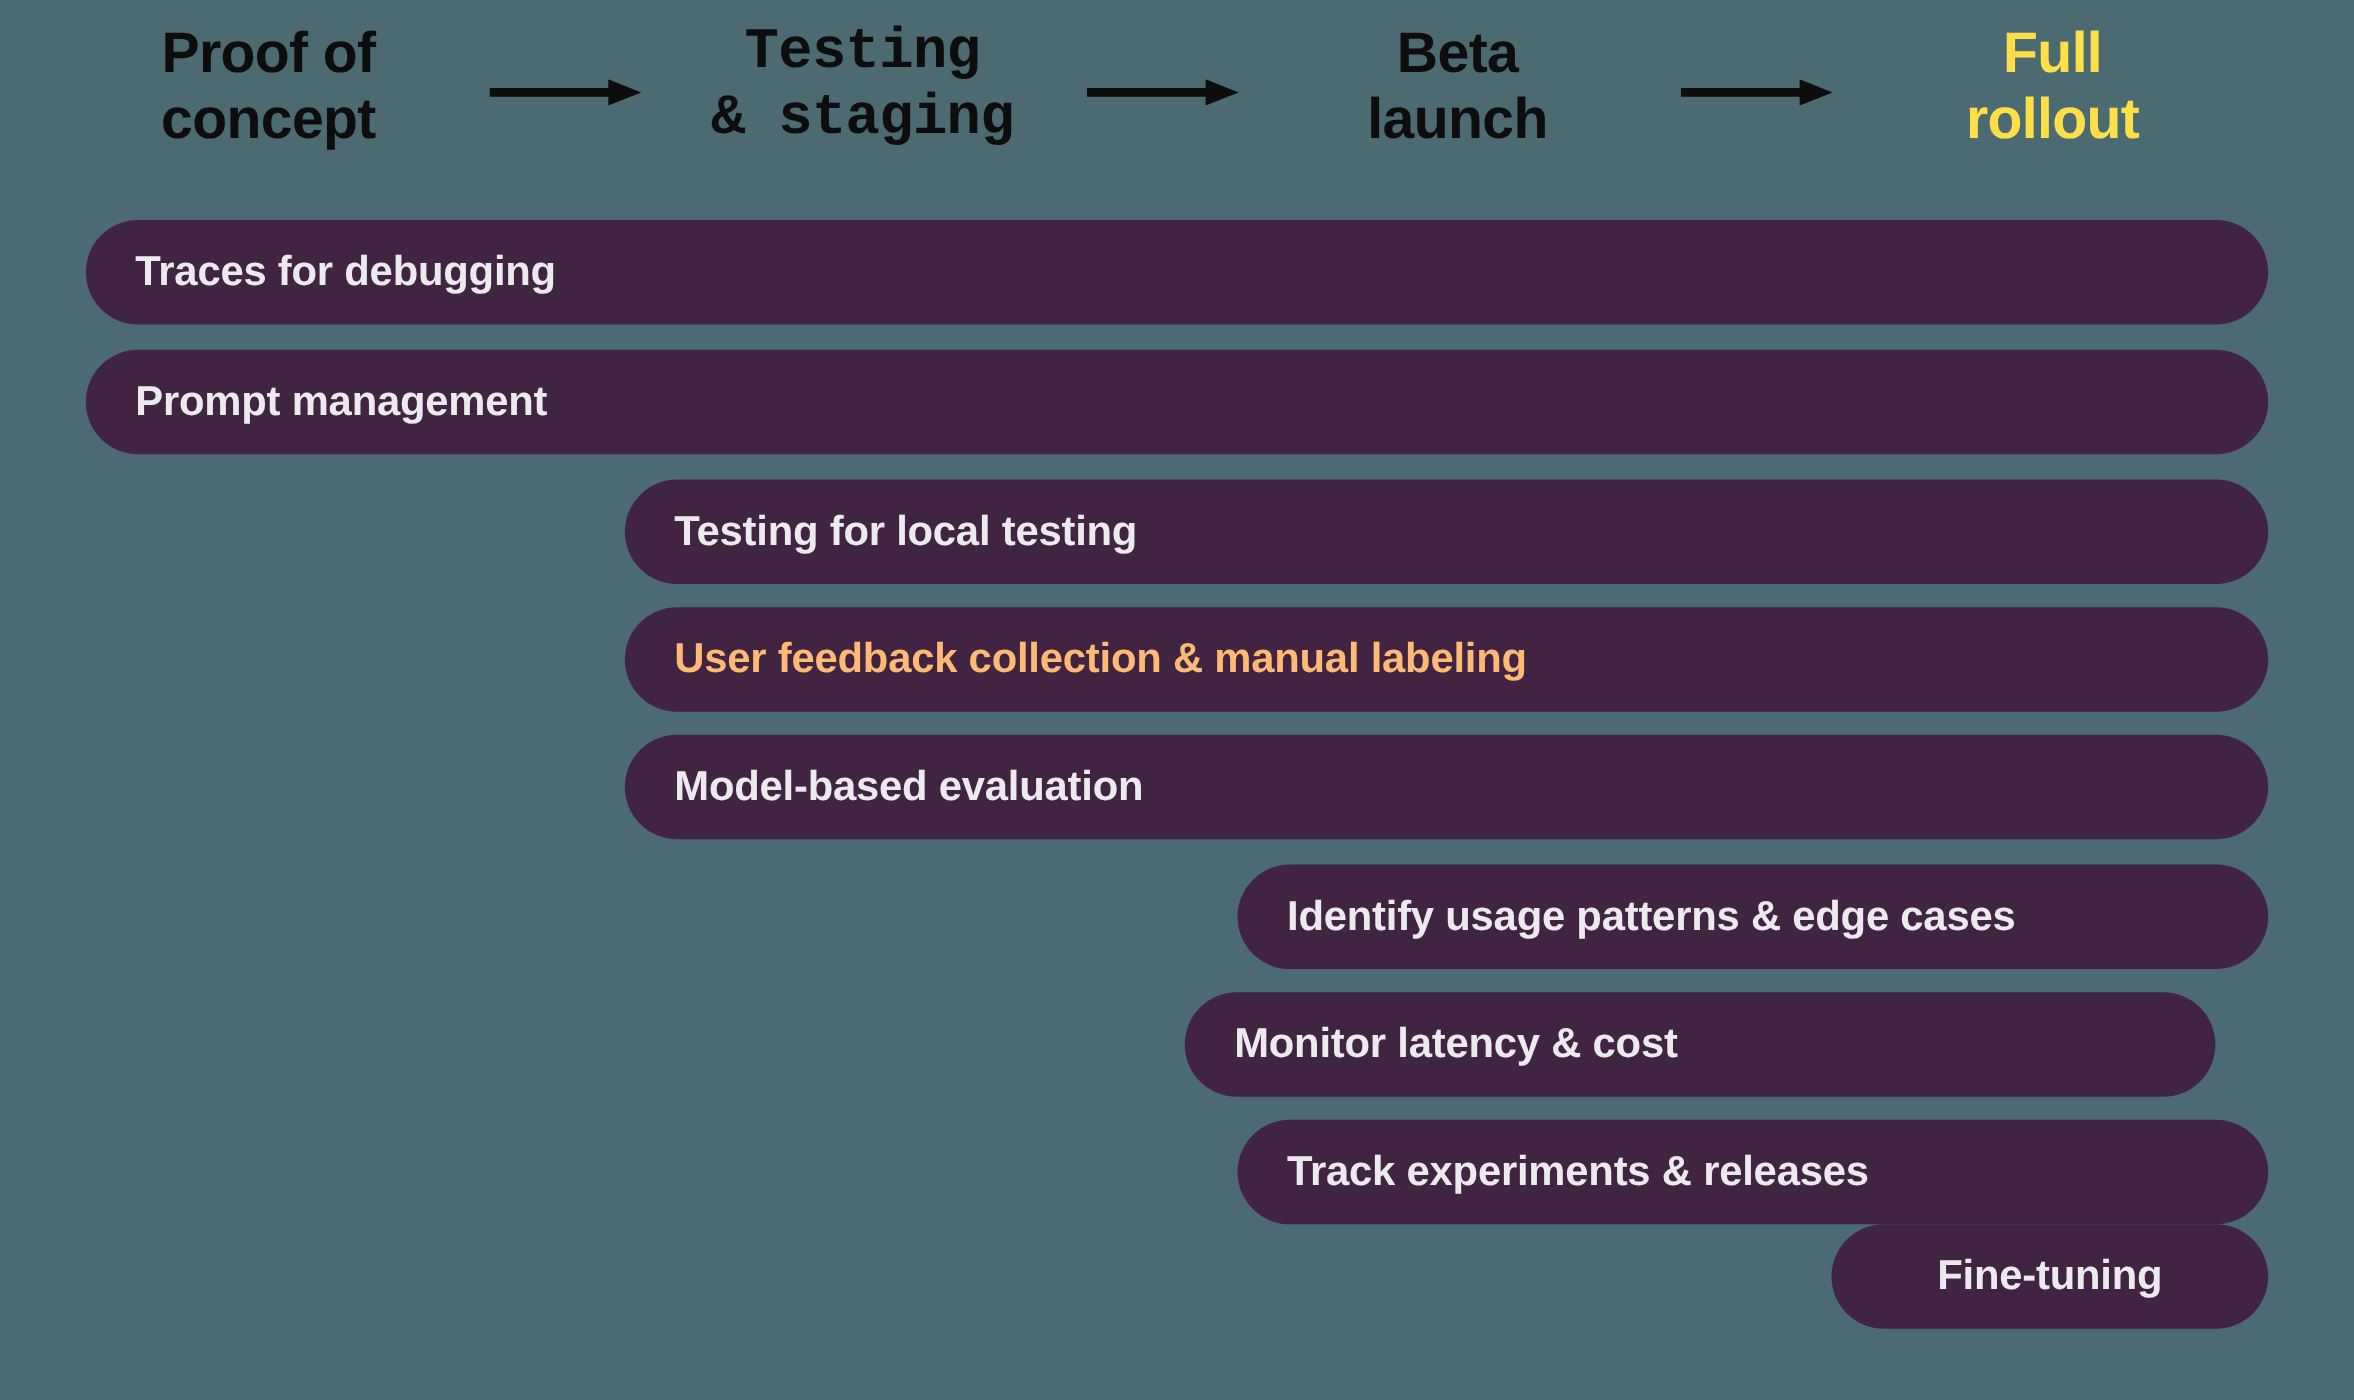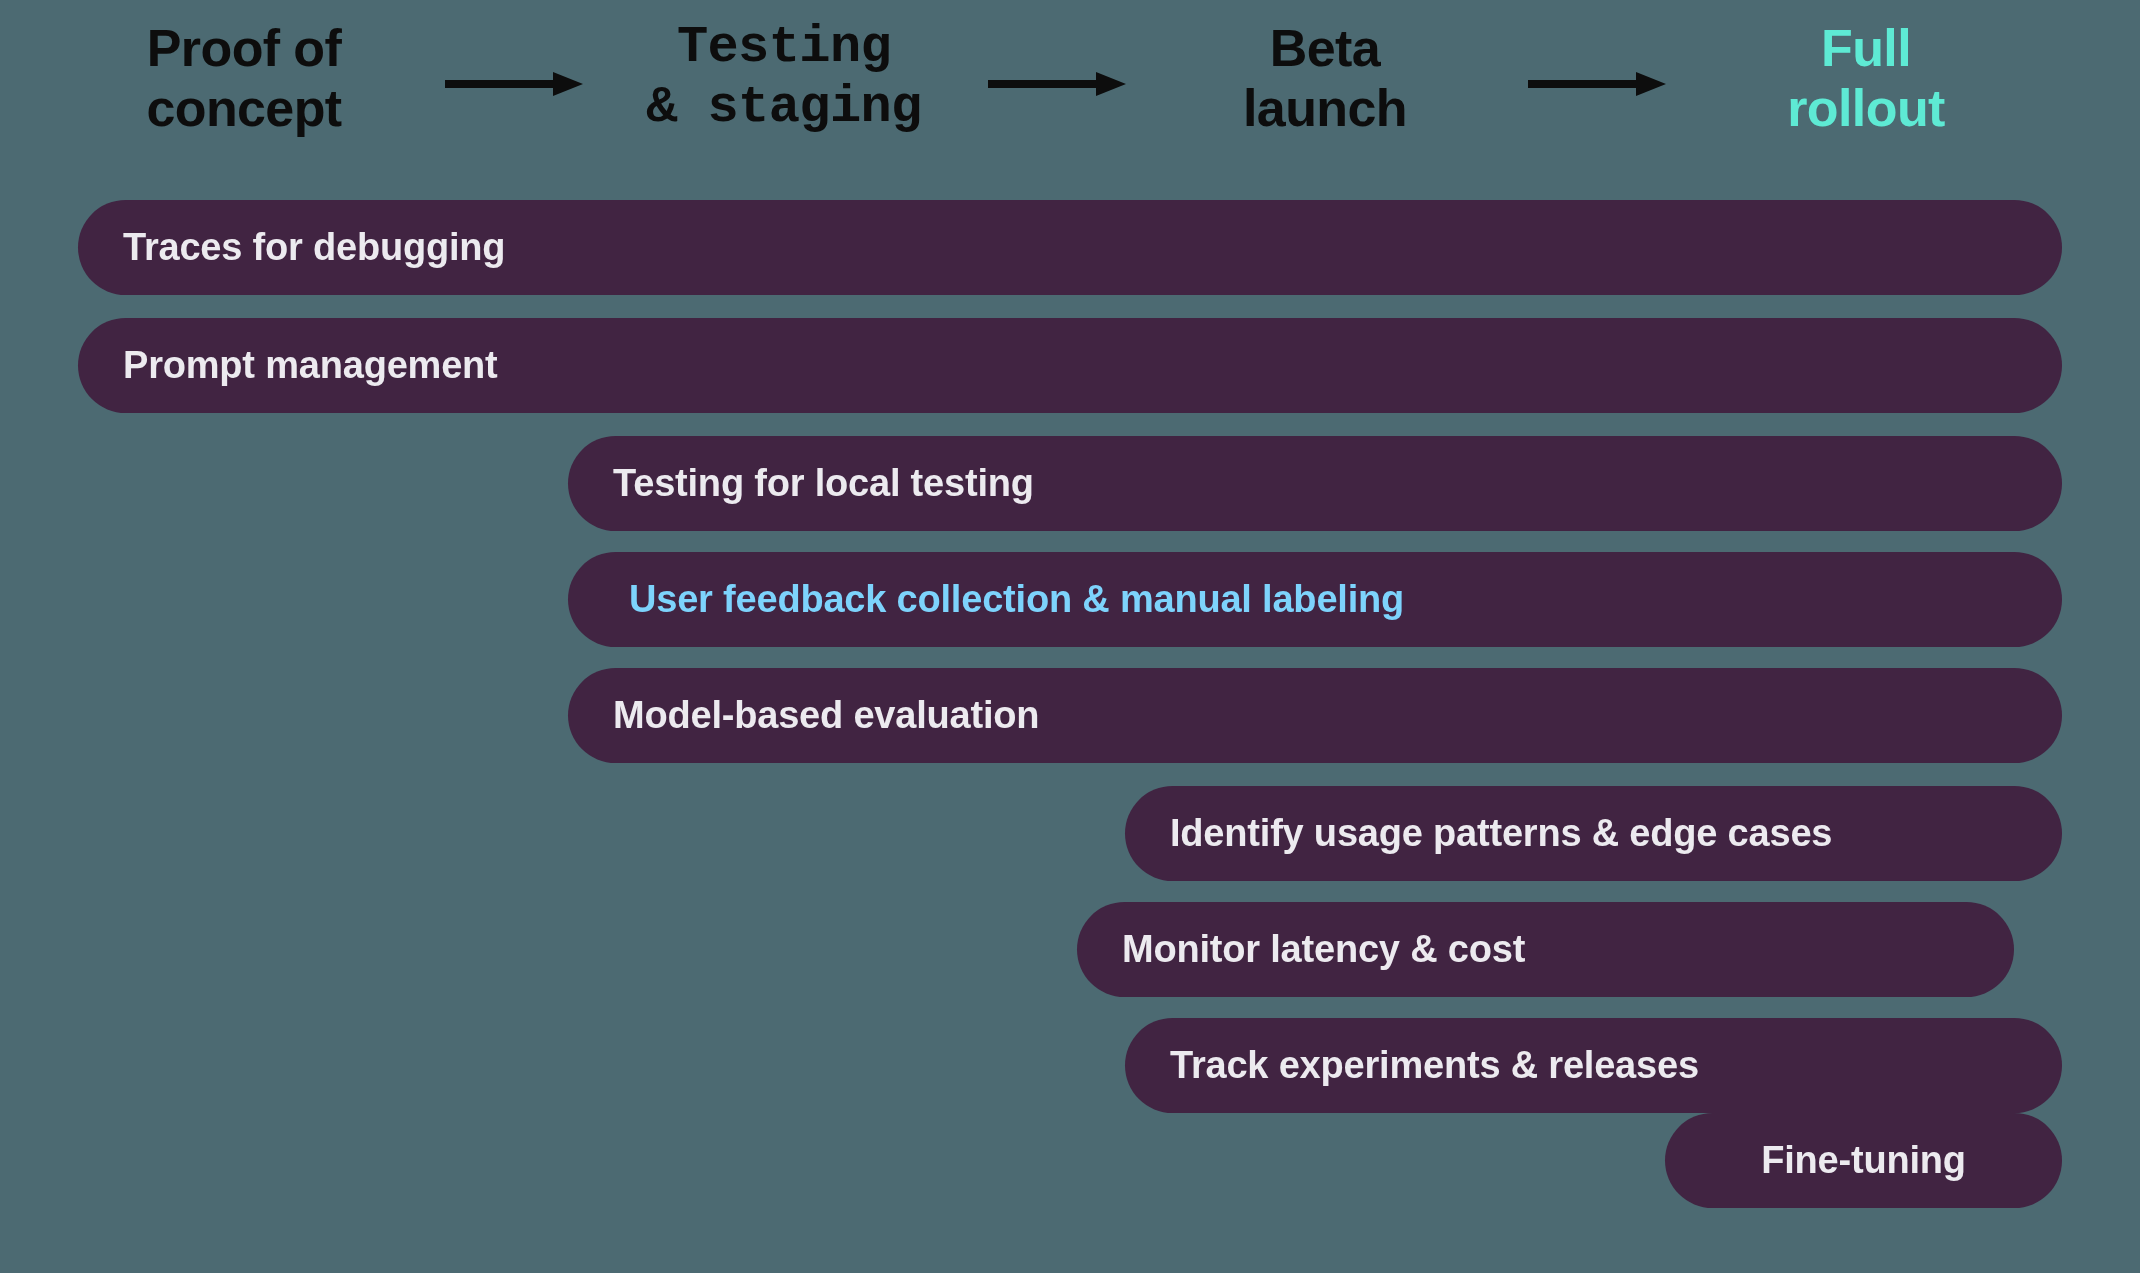--- a/index.html
+++ b/index.html
@@ -91,21 +91,21 @@
 <div id="canvas">
 
   <div class="stage-header-row">
 
   <div class="stage-label" style="left: -16px; width: 520px; color: rgb(13, 13, 13);">Proof of
 concept</div>
       <div class="stage-label" style="left: 524px; width: 520px; color: rgb(13, 13, 13); font-family: Liberation Mono, monospace;">Testing
 &amp; staging</div>
       <div class="stage-label" style="left: 1065px; width: 520px; color: rgb(13, 13, 13);">Beta
 launch</div>
-      <div class="stage-label" style="left: 1606px; width: 520px; color: #5eead4;">Full
+      <div class="stage-label" style="left: 1606px; width: 520px; color: #fde047;">Full
 rollout</div>
       <div class="stage-arrow" style="left: 445px; width: 138px;">
         <svg width="138" height="24" viewBox="0 0 138 24">
           <line x1="0" y1="12" x2="112" y2="12" stroke="#0d0d0d" stroke-width="8"></line>
           <polygon points="108,0 138,12 108,24" fill="#0d0d0d"></polygon>
         </svg>
       </div>
       <div class="stage-arrow" style="left: 988px; width: 138px;">
         <svg width="138" height="24" viewBox="0 0 138 24">
           <line x1="0" y1="12" x2="112" y2="12" stroke="#0d0d0d" stroke-width="8"></line>
@@ -125,21 +125,21 @@
   <div class="phase-bar align-left" style="left: 78px; width: 1984px; top: 200px; background: rgb(65, 36, 66);">
         <span class="bar-label" style="color: rgb(236, 234, 239);">Traces for debugging</span>
       </div>
       <div class="phase-bar align-left" style="left: 78px; width: 1984px; top: 318px; background: rgb(65, 36, 66);">
         <span class="bar-label" style="color: rgb(236, 234, 239);">Prompt management</span>
       </div>
       <div class="phase-bar align-left" style="left: 568px; width: 1494px; top: 436px; background: rgb(65, 36, 66);">
         <span class="bar-label" style="color: rgb(236, 234, 239);">Testing for local testing</span>
       </div>
       <div class="phase-bar align-left" style="left: 568px; width: 1494px; top: 552px; background: rgb(65, 36, 66);">
-        <span class="bar-label" style="color: #7dd3fc; margin-left: 16px;">User feedback collection &amp; manual labeling</span>
+        <span class="bar-label" style="color: #fdba74;">User feedback collection &amp; manual labeling</span>
       </div>
       <div class="phase-bar align-left" style="left: 568px; width: 1494px; top: 668px; background: rgb(65, 36, 66);">
         <span class="bar-label" style="color: rgb(236, 234, 239);">Model-based evaluation</span>
       </div>
       <div class="phase-bar align-left" style="left: 1125px; width: 937px; top: 786px; background: rgb(65, 36, 66);">
         <span class="bar-label" style="color: rgb(236, 234, 239);">Identify usage patterns &amp; edge cases</span>
       </div>
       <div class="phase-bar align-left" style="left: 1077px; width: 937px; top: 902px; background: rgb(65, 36, 66);">
         <span class="bar-label" style="color: rgb(236, 234, 239);">Monitor latency &amp; cost</span>
       </div>

